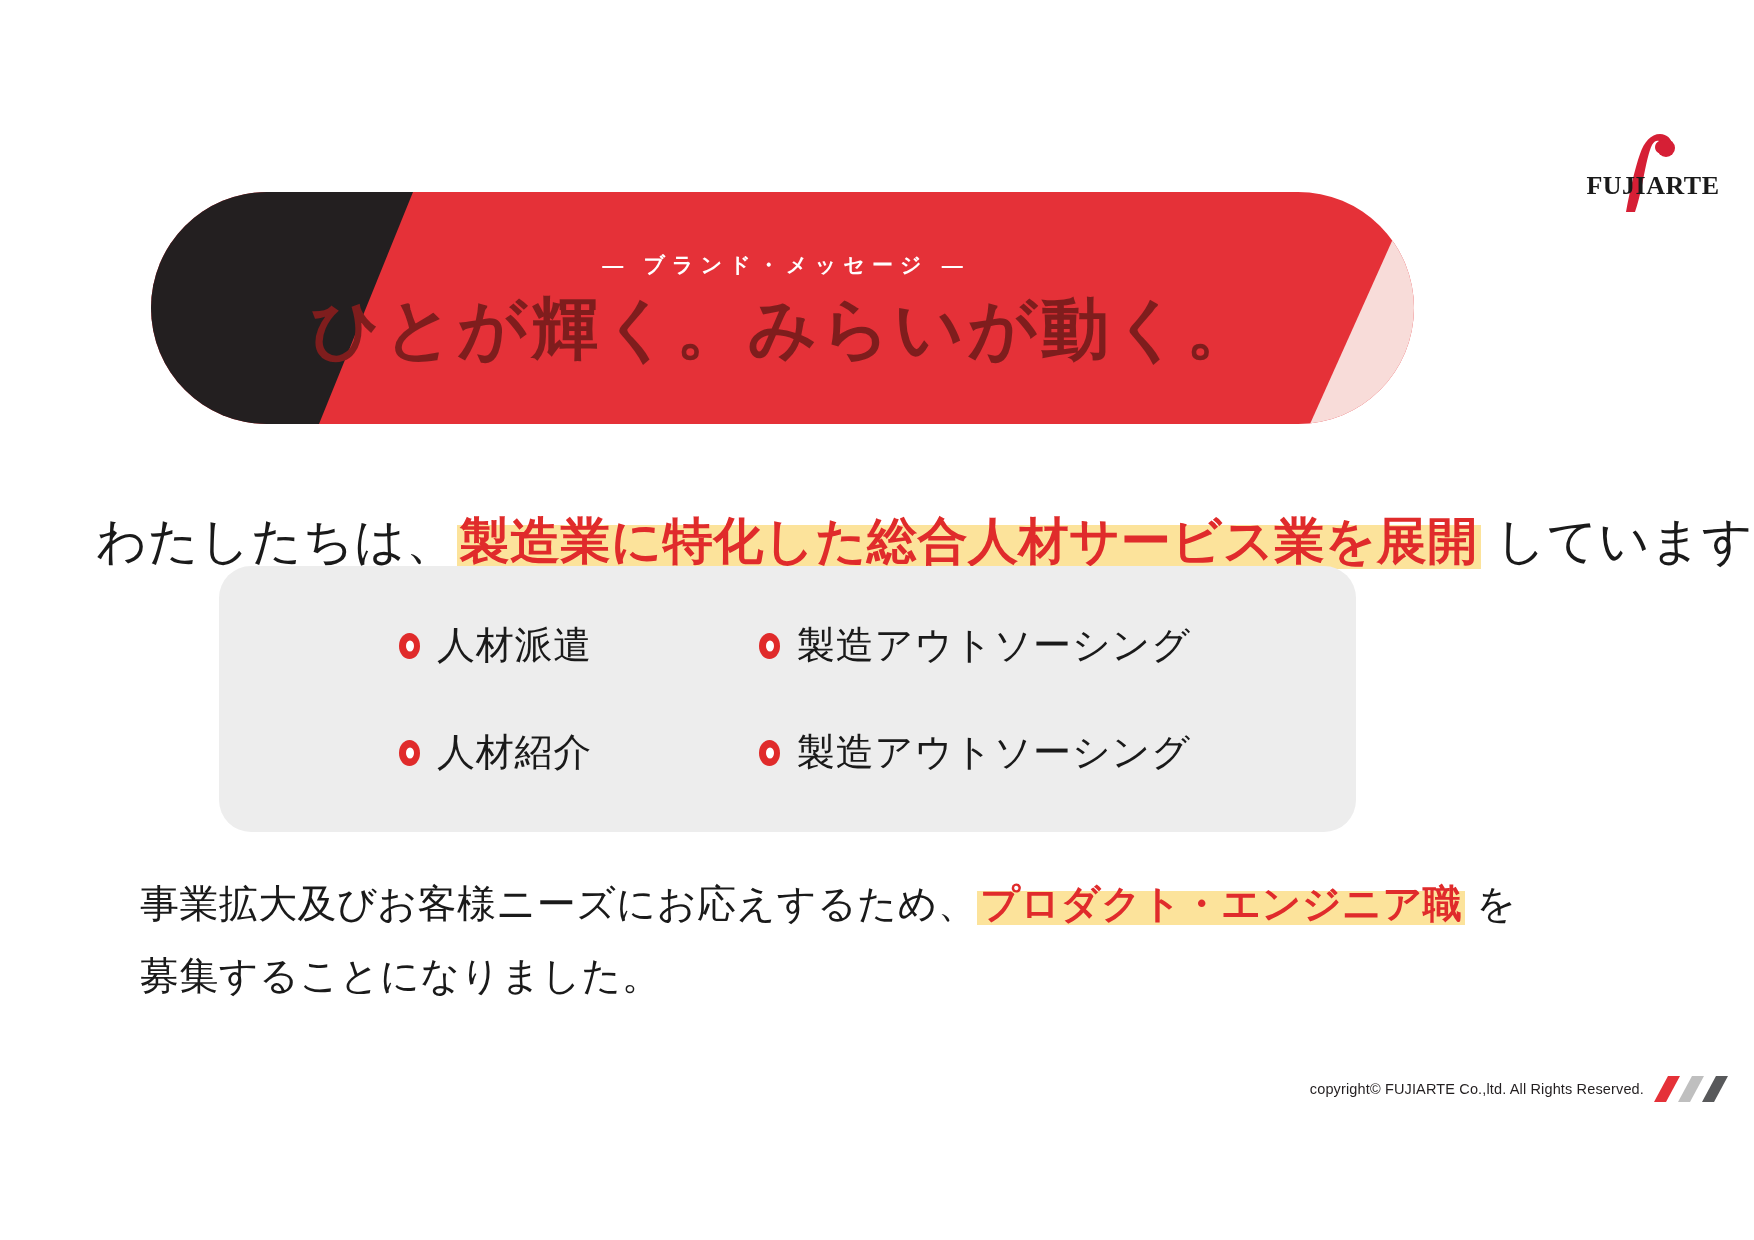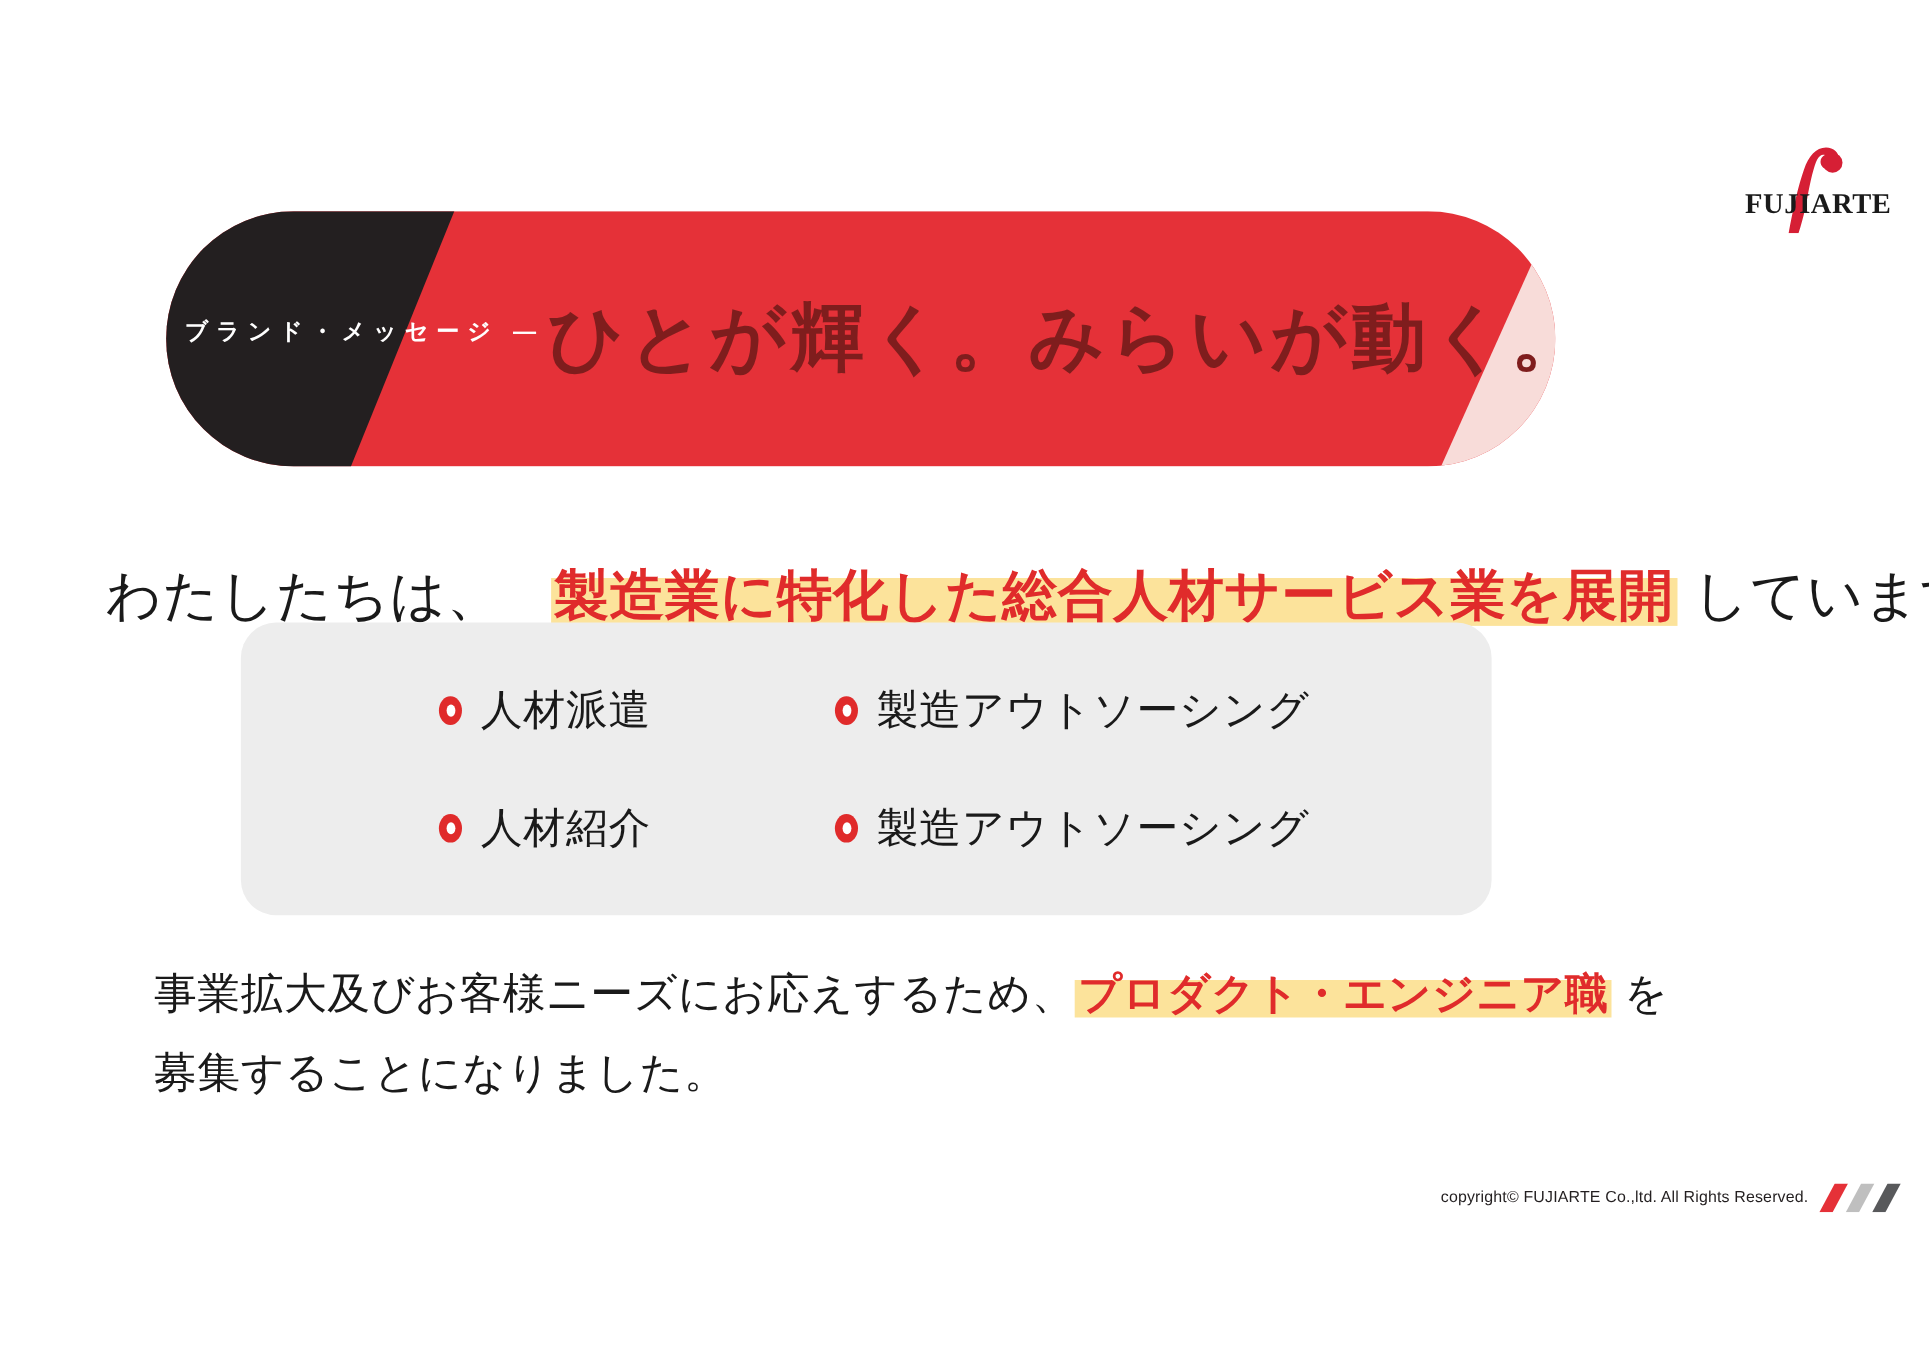--- a/index.html
+++ b/index.html
@@ -24,21 +24,21 @@
 
   
   .banner{
     position:absolute;
     left:151px; top:192px;
     width:1263px; height:232px;
   }
   .banner svg{ display:block; width:100%; height:100%; }
   .banner-text{
     position:absolute; inset:0;
-    display:flex; flex-direction:row;
+    display:flex; flex-direction:column;
     align-items:center; justify-content:center;
     pointer-events:none;
   }
   .kicker{
     color:#ffffff;
     font-size:21px;
     font-weight:bold;
     letter-spacing:.34em;
     text-indent:.34em;
     margin-bottom:14px;
@@ -63,21 +63,20 @@
     color:#1a1a1a;
     letter-spacing:.01em;
     white-space:nowrap;
     line-height:1.18;
   }
   .lead .hl{
     color:#E02B2B;
     font-weight:bold;
     background:linear-gradient(to top,#FCE39B 0,#FCE39B 78%,rgba(252,227,155,0) 78%);
     padding:0 3px;
-    margin-left:44px;
   }
 
   
   .panel{
     position:absolute;
     left:219px; top:566px;
     width:1137px; height:266px;
     background:#EDEDED;
     border-radius:32px;
   }

